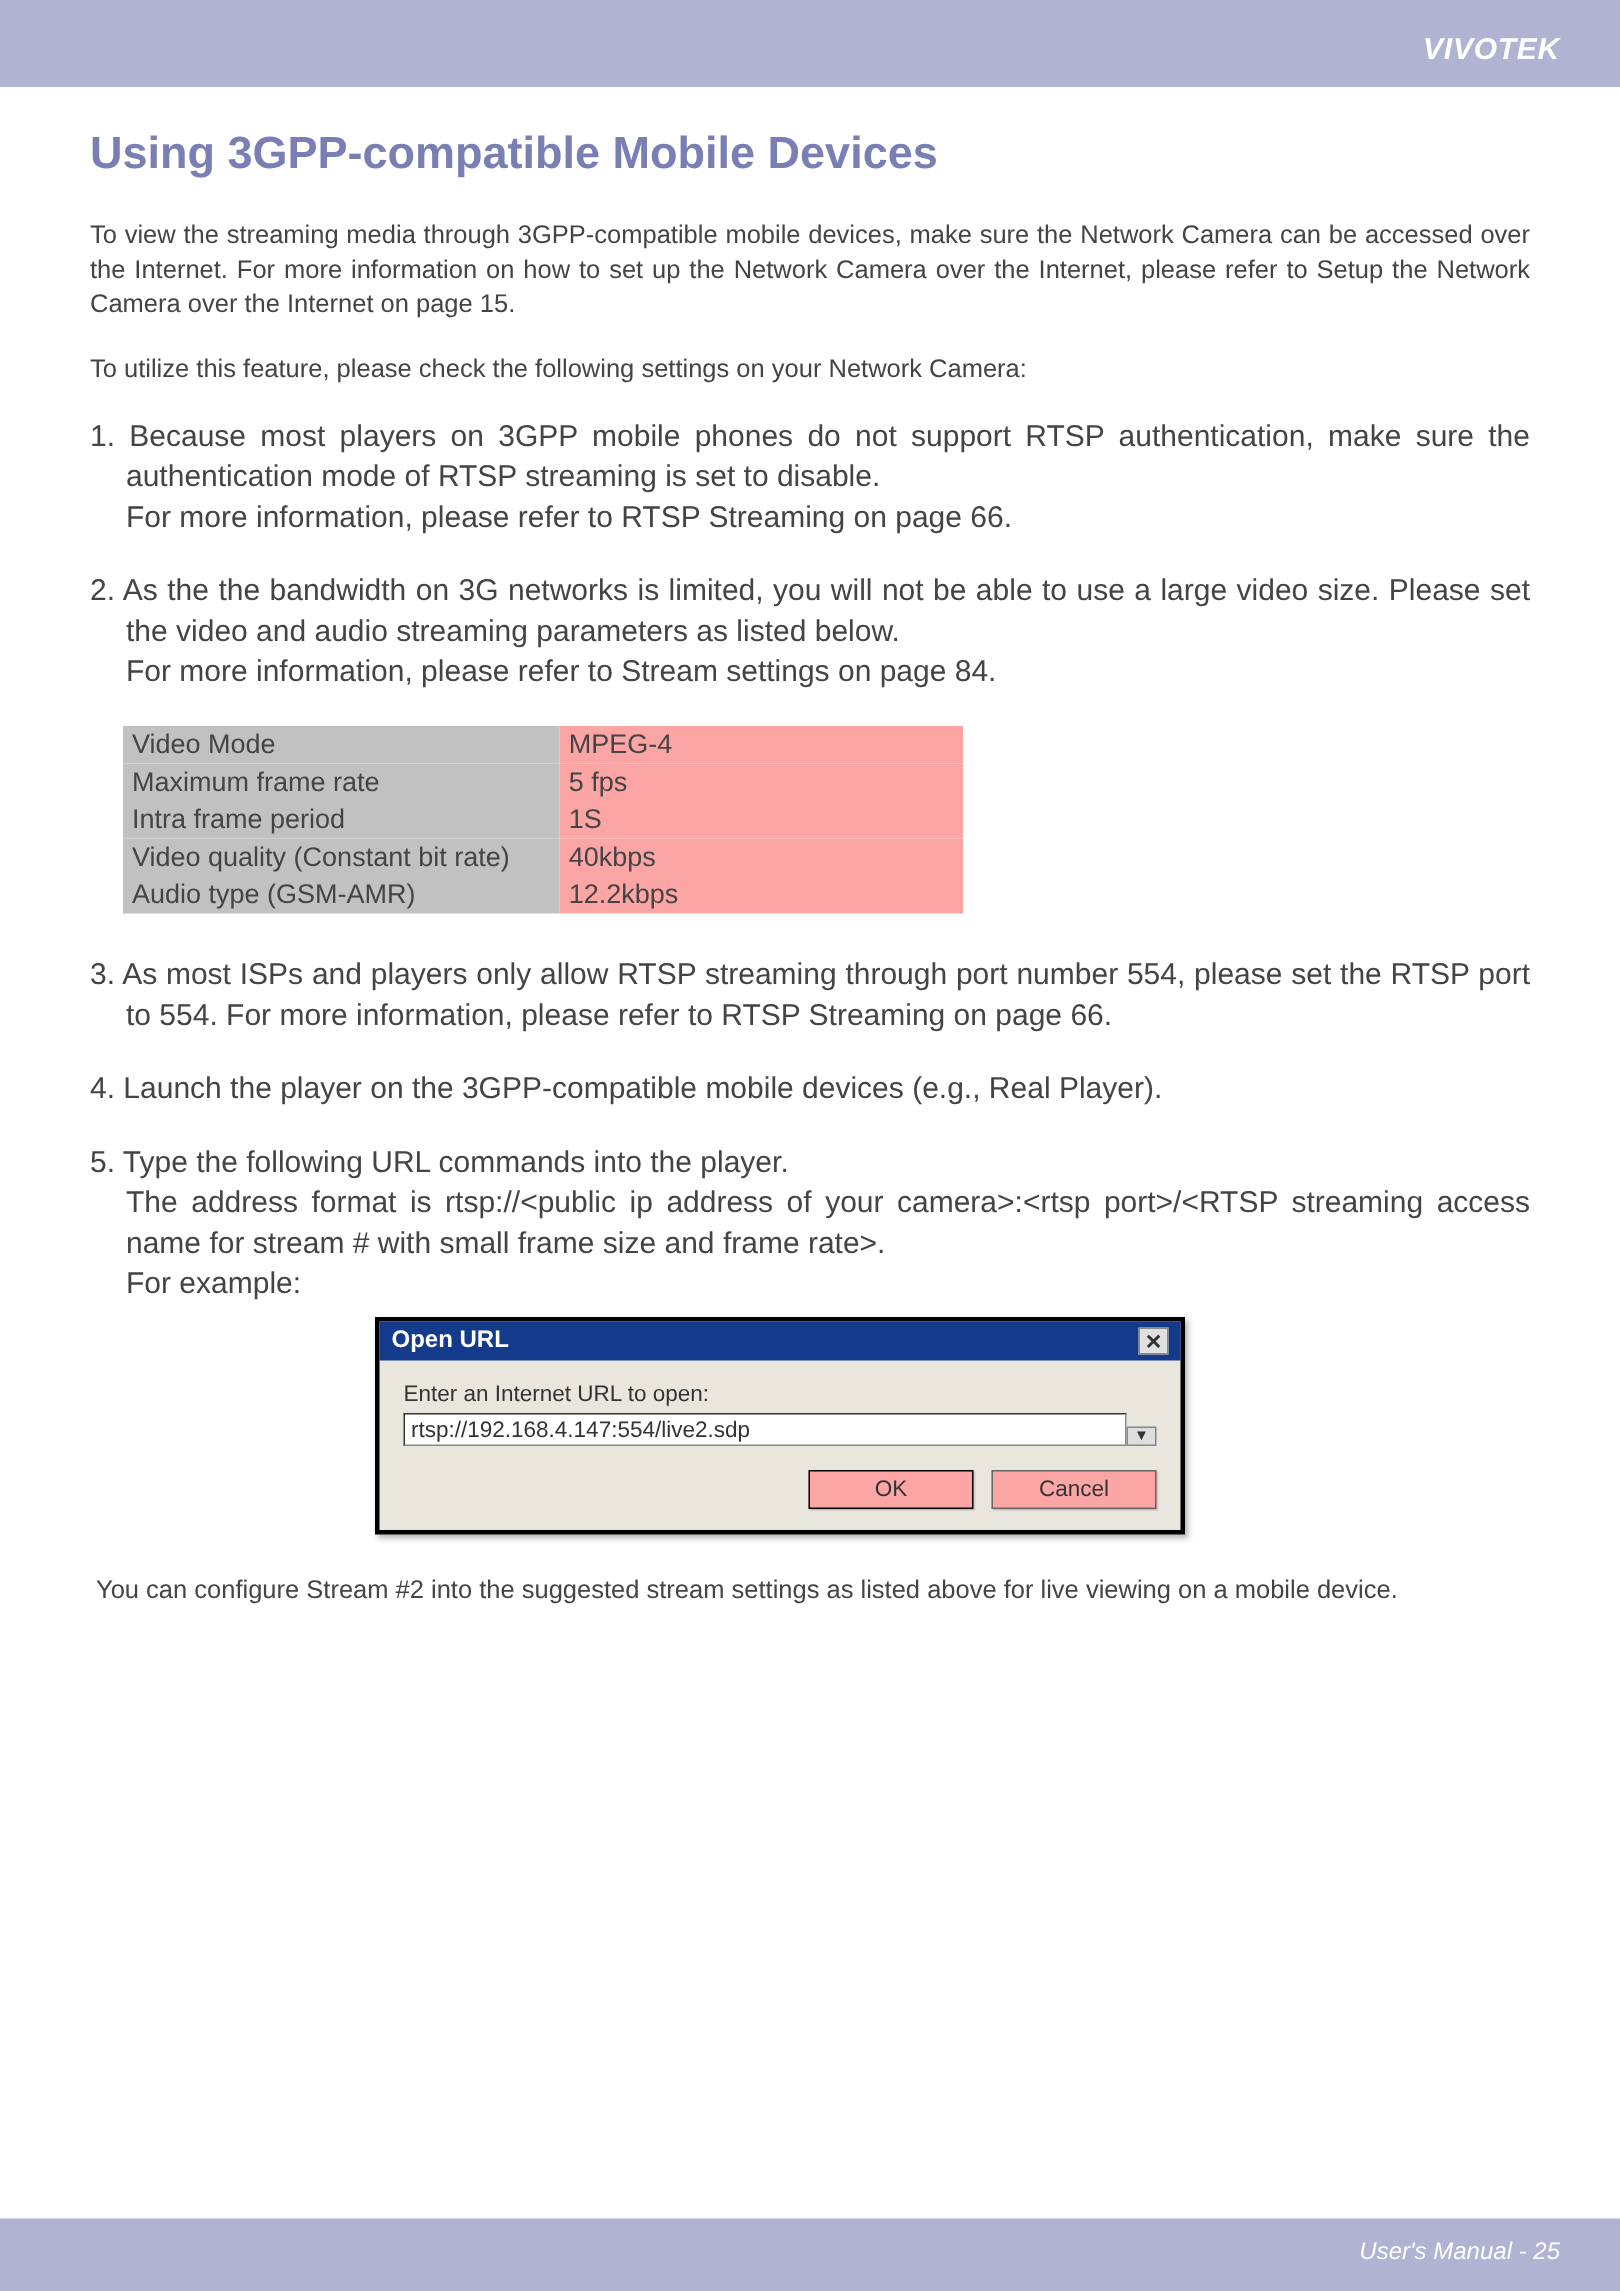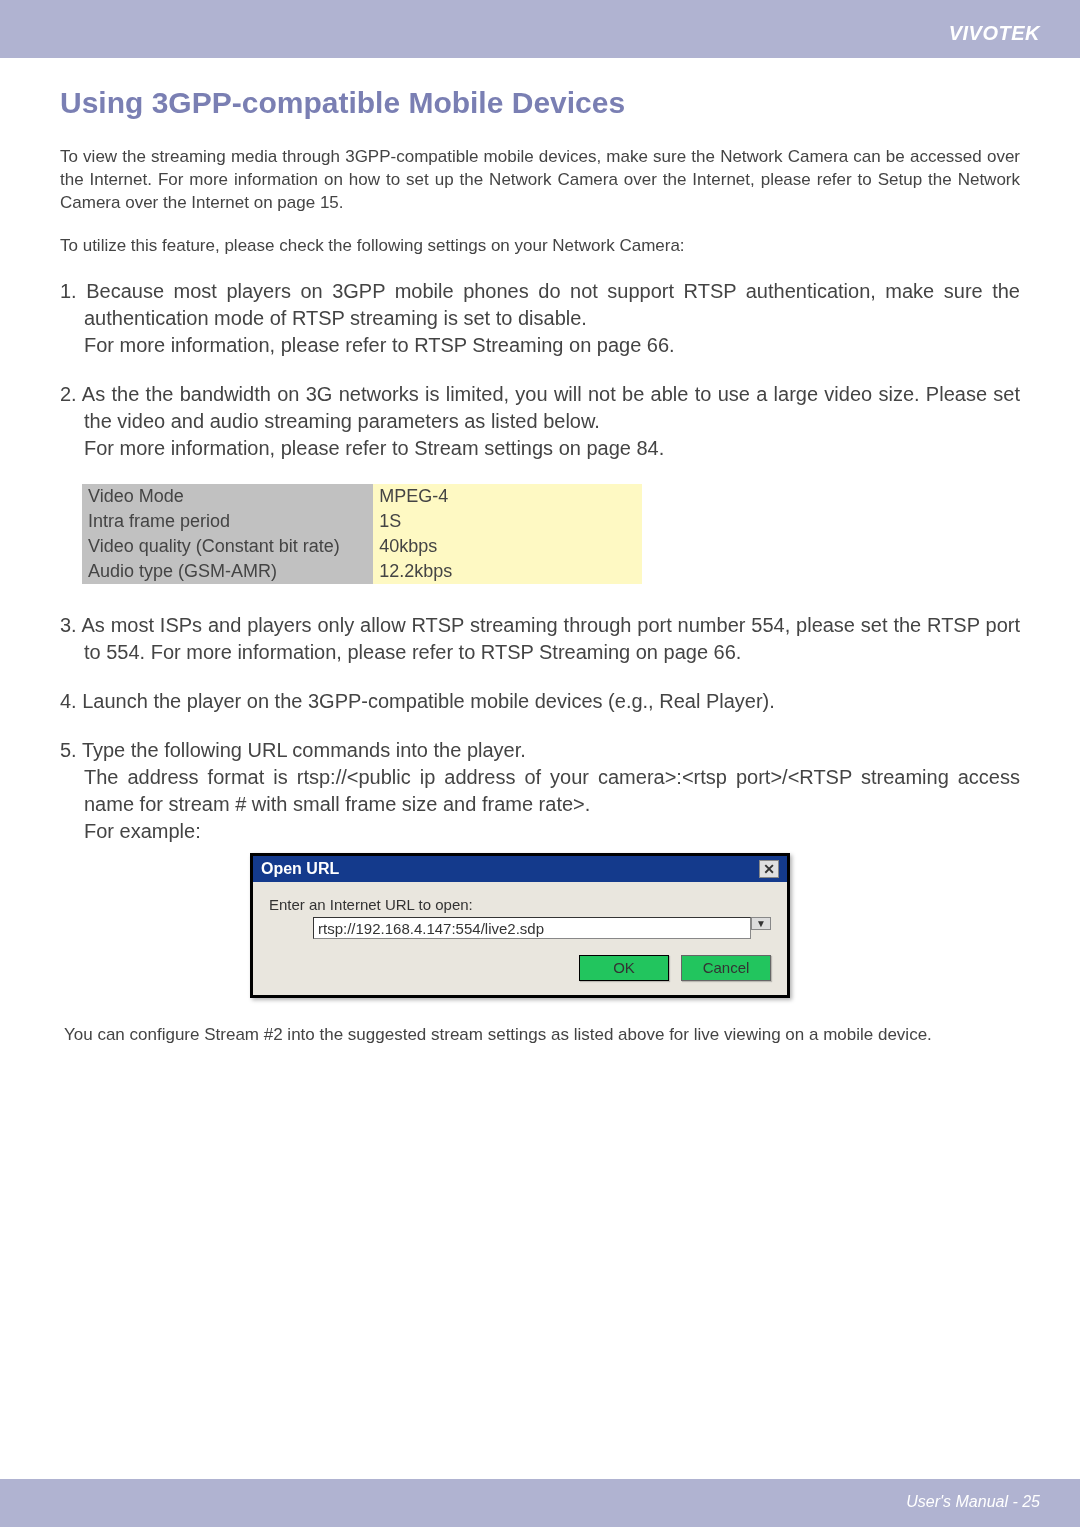--- a/index.html
+++ b/index.html
@@ -57,21 +57,21 @@
   table.settings td {
     font-size: 18px;
     padding: 2px 6px;
     color: #444;
   }
   table.settings td.label {
     background: #c1c1c1;
     width: 52%;
   }
   table.settings td.value {
-    background: #fef9c3;
+    background: #fca5a5;
   }
   .dialog-wrap {
     width: 540px;
     margin: 4px 0 26px 190px;
     border: 3px solid #000000;
     box-shadow: 2px 2px 4px rgba(0,0,0,0.3);
     background: #e9e6de;
   }
   .dialog-title {
     background: #143a8c;
@@ -98,22 +98,21 @@
   .dialog-body {
     padding: 14px 16px 14px 16px;
   }
   .dialog-label {
     font-size: 15px;
     color: #333;
     margin-bottom: 4px;
   }
   .dialog-input-row {
     display: flex;
-    align-items: flex-start;
-    margin-left: 44px;
+    align-items: flex-end;
   }
   .dialog-input {
     flex: 1;
     background: #fff;
     border: 1px inset #888;
     font-size: 15px;
     padding: 2px 4px;
     color: #333;
     height: 22px;
   }
@@ -127,23 +126,23 @@
     font-size: 10px;
     color: #333;
   }
   .dialog-buttons {
     display: flex;
     justify-content: flex-end;
     gap: 12px;
     margin-top: 16px;
   }
   .dlg-btn {
-    width: 90px;
+    width: 110px;
     height: 26px;
-    background: #22c55e;
+    background: #fca5a5;
     border: 1px solid #666;
     font-size: 15px;
     color: #333;
     display: flex;
     align-items: center;
     justify-content: center;
     box-shadow: 1px 1px 1px rgba(0,0,0,0.2);
   }
   .dlg-btn.ok {
     border: 1px solid #000;
@@ -184,20 +183,24 @@
 For more information, please refer to RTSP Streaming on page 66.</p>
 
   <p class="num-item" style="white-space: pre-line; padding-left: 24px; text-indent: -24px;">2. As the the bandwidth on 3G networks is limited, you will not be able to use a large video size. Please set the video and audio streaming parameters as listed below.
 For more information, please refer to Stream settings on page 84.</p>
 
   <table class="settings">
     <tbody>
         <tr>
       <td class="label">Video Mode</td>
       <td class="value">MPEG-4</td>
+    </tr>
+    <tr>
+      <td class="label">Maximum frame rate</td>
+      <td class="value">5 fps</td>
     </tr>
     <tr>
       <td class="label">Intra frame period</td>
       <td class="value">1S</td>
     </tr>
     <tr>
       <td class="label">Video quality (Constant bit rate)</td>
       <td class="value">40kbps</td>
     </tr>
     <tr>

